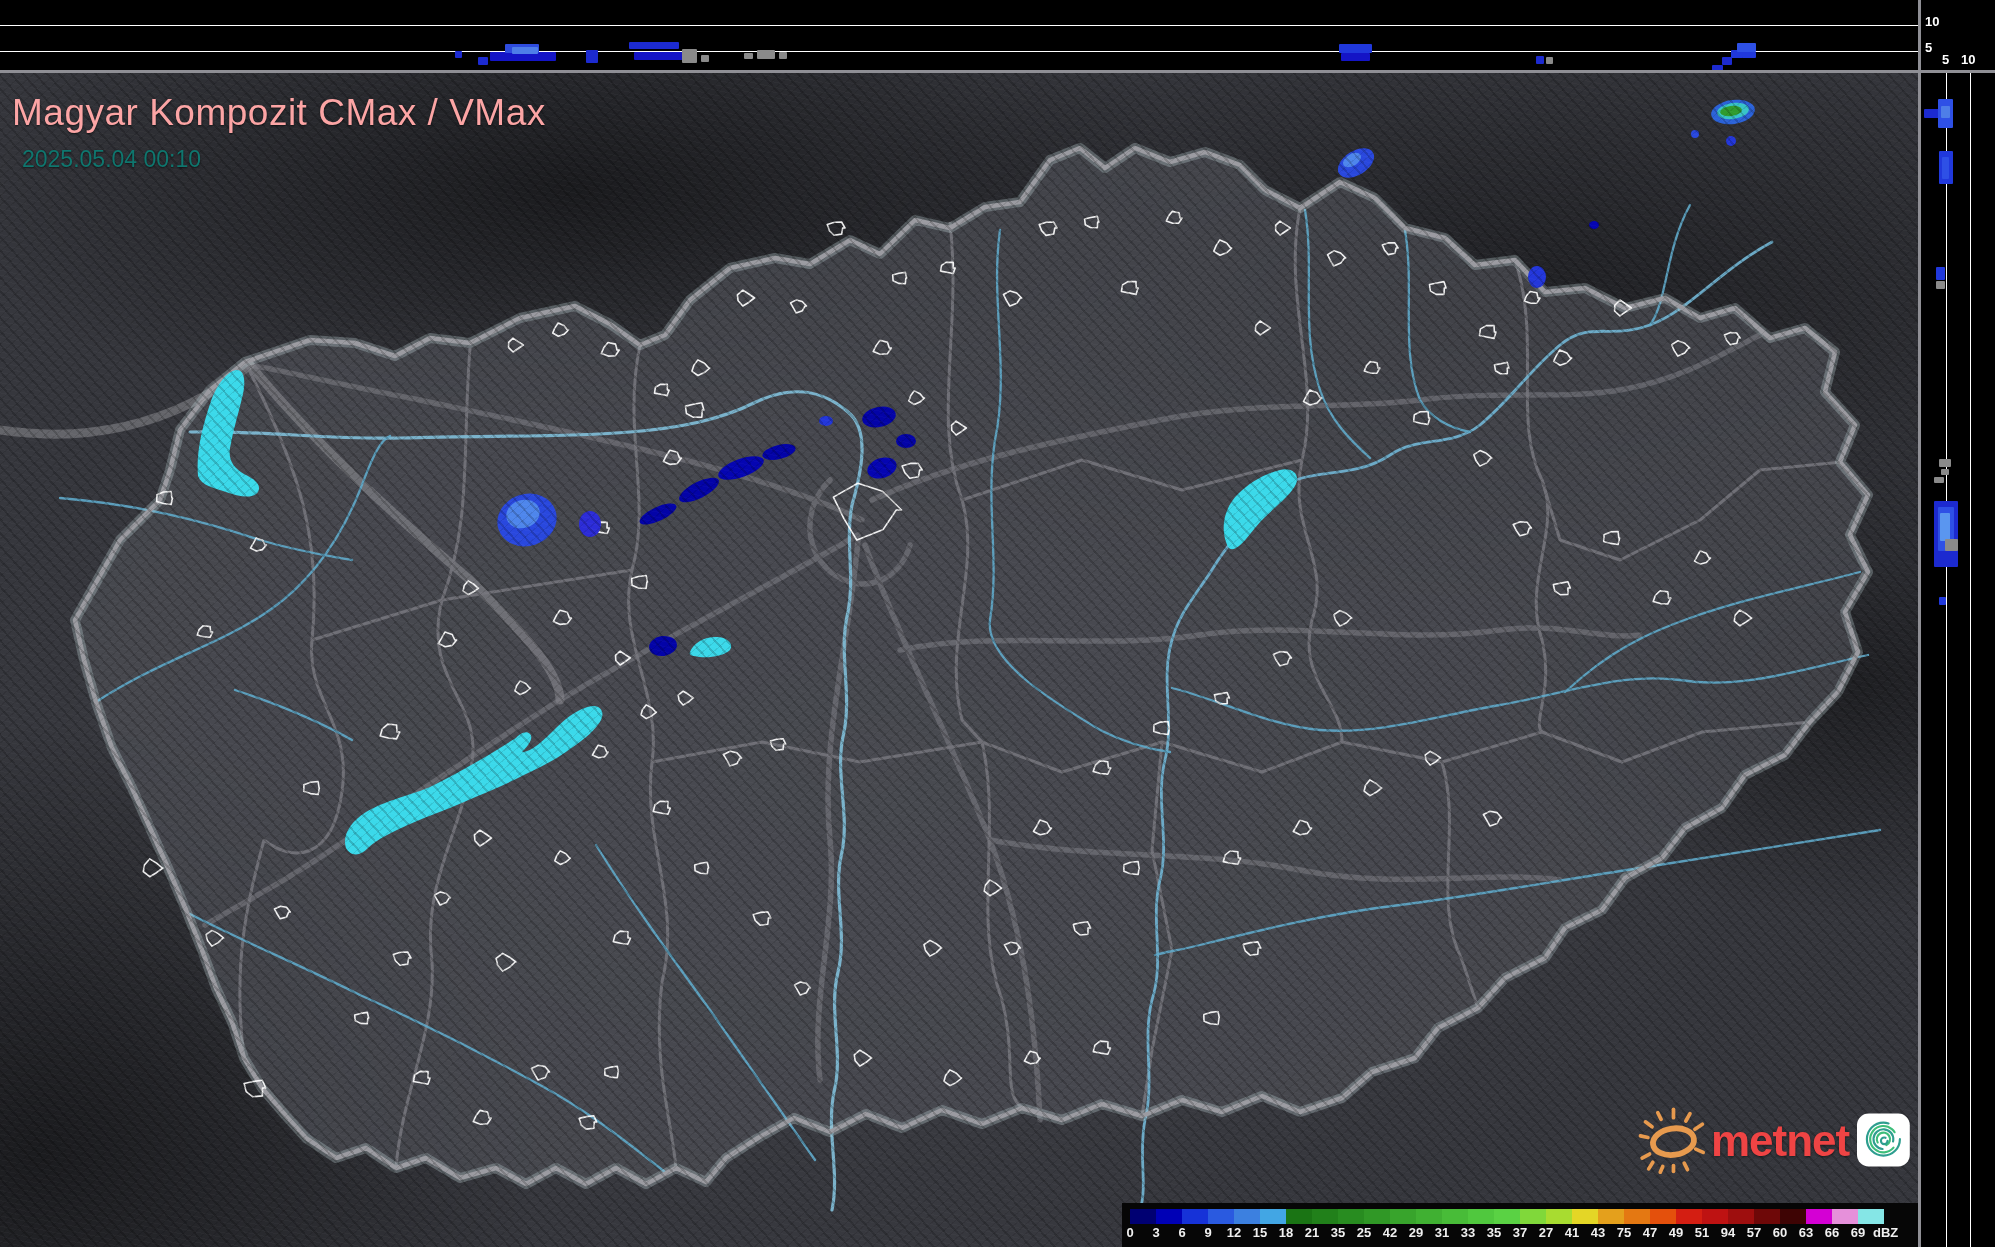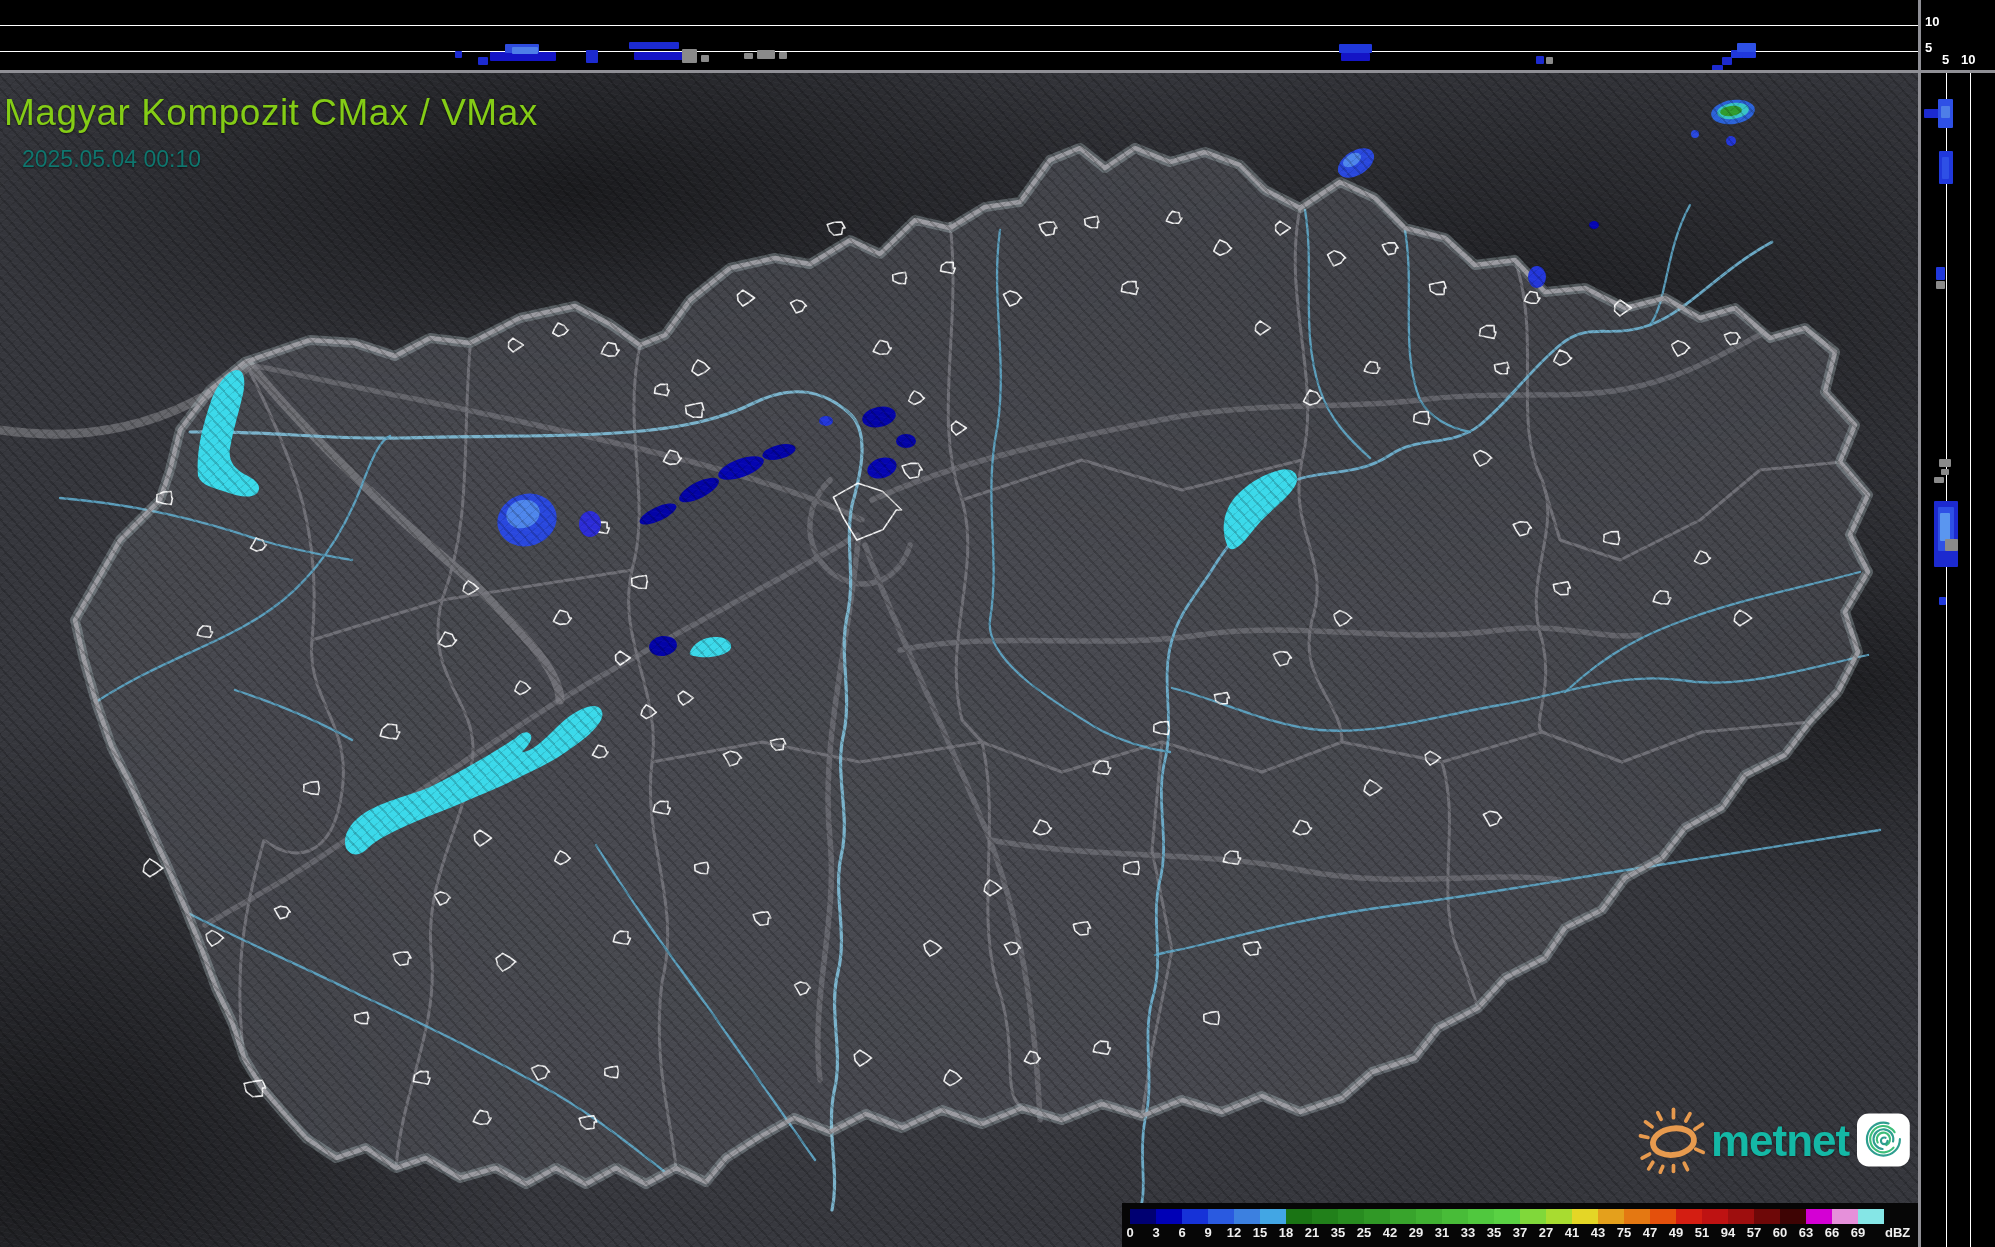--- a/index.html
+++ b/index.html
@@ -28,36 +28,36 @@
       radial-gradient(1300px 760px at 45% 58%, rgba(255,255,255,.05), transparent 72%),
       #36373d;}
   .map::after{content:"";position:absolute;inset:0;pointer-events:none;opacity:.85;
     background-image:
       repeating-linear-gradient(48deg, rgba(0,0,0,.20) 0 2px, transparent 2px 9px),
       repeating-linear-gradient(-41deg, rgba(0,0,0,.11) 0 1px, transparent 1px 7px),
       repeating-linear-gradient(12deg, rgba(255,255,255,.028) 0 1px, transparent 1px 5px);}
   .map svg{position:absolute;left:0;top:-73px;}
 
   
-  .title{position:absolute;left:4px;top:92px;font-size:37px;color:#84cc16;z-index:20;
+  .title{position:absolute;left:12px;top:92px;font-size:37px;color:#fca5a5;z-index:20;
          text-shadow:0 1px 2px rgba(0,0,0,.6);letter-spacing:.5px;}
   .datetime{position:absolute;left:22px;top:146px;font-size:23px;color:#0f766e;z-index:20;
          text-shadow:0 1px 2px rgba(0,0,0,.6);}
 
   
   .legend{position:absolute;left:1122px;top:1203px;width:796px;height:44px;background:#060606;z-index:30;}
   .legend-bar{position:absolute;left:8px;top:6px;width:754px;height:15px;display:flex;}
   .lg-sw{flex:1 1 auto;height:100%;}
   .legend-labels{position:absolute;left:-5px;top:23px;display:flex;}
   .lg-lb{width:26px;text-align:center;color:#f0f0f0;font-size:13px;font-weight:bold;line-height:1;}
-  .lg-unit{color:#f0f0f0;font-size:13px;font-weight:bold;line-height:1;margin-left:14px;}
+  .lg-unit{color:#f0f0f0;font-size:13px;font-weight:bold;line-height:1;margin-left:2px;}
 
   
   .logo{position:absolute;left:1638px;top:1098px;width:272px;height:84px;z-index:30;display:flex;align-items:center;}
-  .wordmark{color:#14b8a6;font-size:44px;font-weight:bold;letter-spacing:-1px;margin:2px 8px 0 2px;
+  .wordmark{color:#ef4444;font-size:44px;font-weight:bold;letter-spacing:-1px;margin:2px 8px 0 2px;
             text-shadow:0 1px 3px rgba(0,0,0,.5);}
 </style>
 </head>
 <body>
 
 <div class="map">
   <svg width="1920" height="1247" viewBox="0 0 1920 1247">
 
     <g>
       <path fill="rgba(76,77,84,.75)" stroke="none" d="M75,620 L120,540 160,500 170,470 180,430 210,390 245,362 310,340 355,343 395,356 430,338 470,343 520,318 575,306 610,324 640,345 665,335 690,300 730,268 775,258 810,264 850,240 880,254 915,220 950,228 985,207 1020,202 1050,160 1080,148 1105,168 1135,148 1170,162 1205,152 1240,165 1265,190 1300,208 1340,182 1375,198 1405,228 1445,238 1475,265 1515,260 1545,292 1585,288 1625,308 1665,298 1700,318 1735,308 1770,338 1805,328 1835,352 1825,392 1855,425 1840,462 1868,495 1850,535 1868,572 1845,612 1858,652 1838,692 1810,722 1785,755 1745,775 1722,808 1685,828 1662,858 1625,878 1602,910 1565,928 1545,958 1505,978 1478,1008 1438,1028 1415,1058 1372,1072 1342,1098 1300,1112 1262,1096 1222,1112 1182,1100 1142,1116 1102,1104 1062,1120 1022,1108 982,1124 942,1110 902,1128 866,1114 830,1132 794,1118 758,1138 726,1158 706,1182 676,1168 646,1184 616,1168 586,1184 556,1168 526,1184 496,1168 460,1178 426,1158 396,1168 366,1148 336,1158 306,1138 286,1116 262,1088 244,1058 232,1022 216,988 202,950 186,910 168,868 150,828 132,788 112,748 96,702 84,660 Z"></path>

